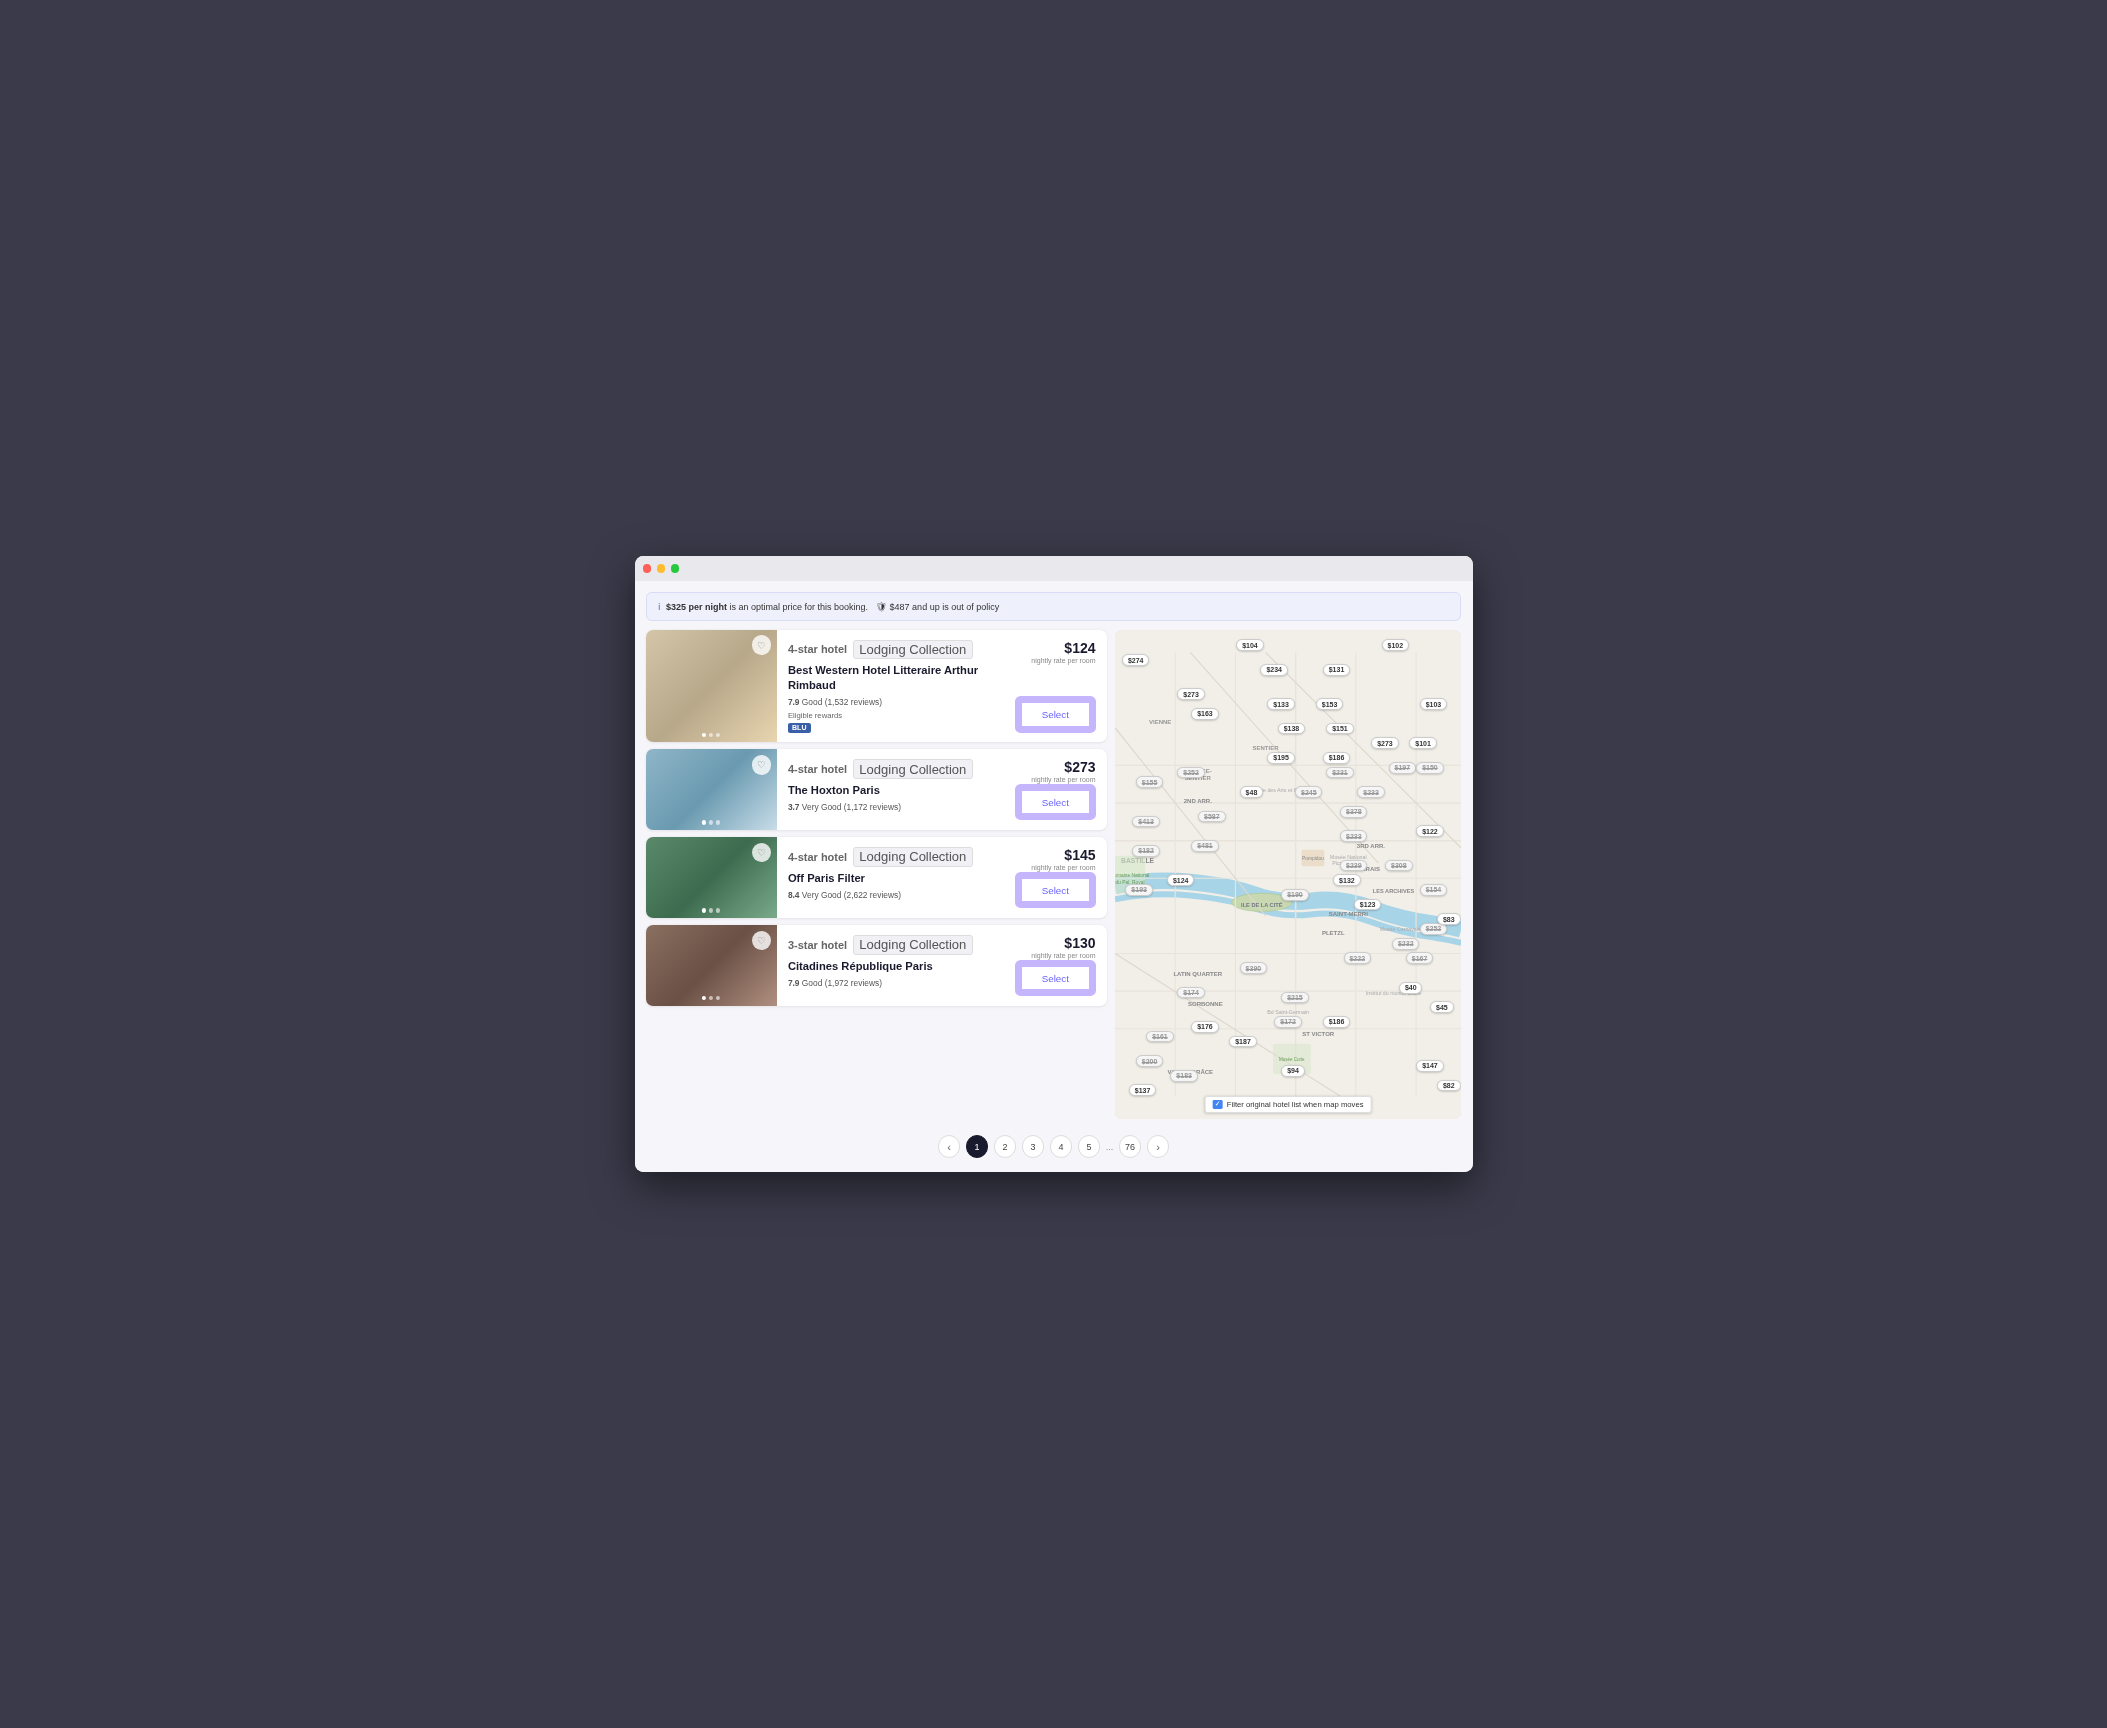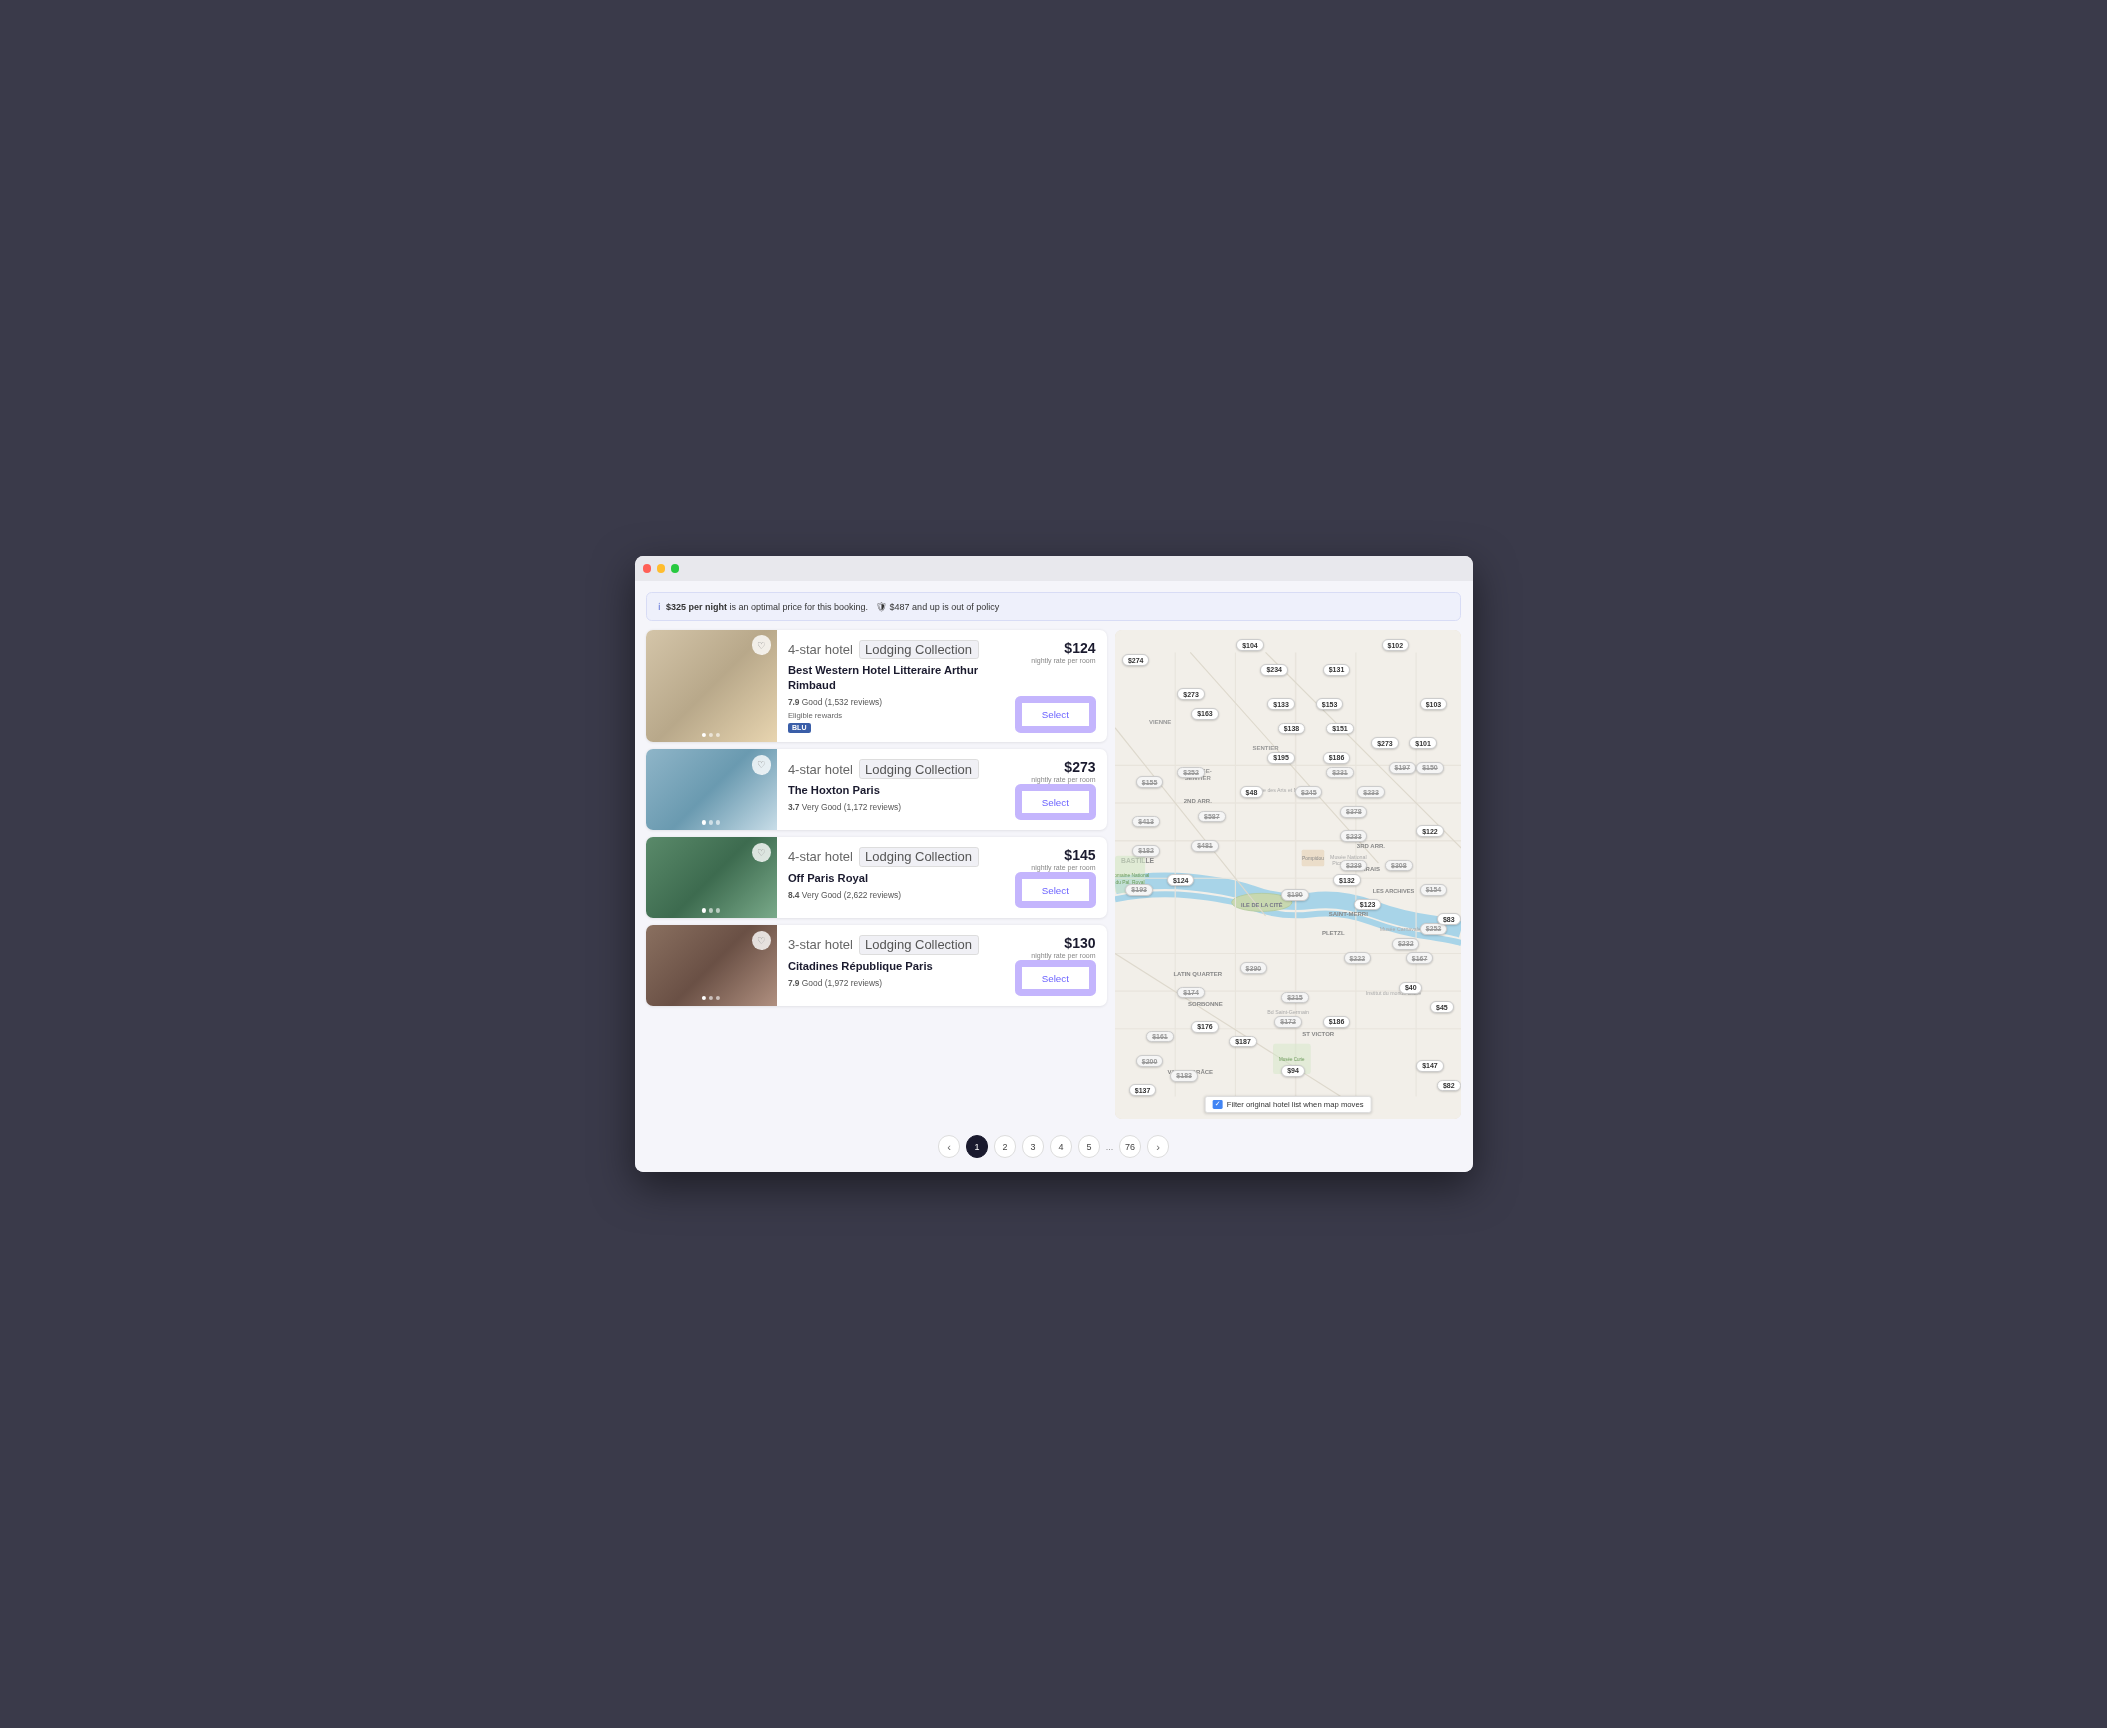--- a/index.html
+++ b/index.html
@@ -116,22 +116,23 @@
       display: flex;
       flex-direction: column;
       gap: 4.2px;
     }
     .hotel-meta {
       display: flex;
       align-items: center;
       gap: 5.6px;
     }
     .star-label {
-      font-size: 13px;
+      font-size: 11px;
       color: #666;
+      font-weight: bold;
     }
     .badge {
       background: #f0f0f5;
       border: 0.7px solid #ddd;
       border-radius: 2.8px;
       padding: 1.4px 5.6px;
       font-size: 13px;
       color: #555;
     }
     .hotel-name {
@@ -389,21 +390,21 @@
         <div class="image-dot active"></div>
         <div class="image-dot"></div>
         <div class="image-dot"></div>
       </div>
     </div>
     <div class="hotel-info">
       <div class="hotel-meta">
         <span class="star-label">4-star hotel</span>
         <span class="badge">Lodging Collection</span>
       </div>
-      <div class="hotel-name">Off Paris Royal</div>
+      <div class="hotel-name">Off Paris Filter</div>
       <div class="hotel-rating">
         <span class="score">8.4</span> Very Good (2,622 reviews)
       </div>
 
     </div>
     <div class="hotel-price-action">
       <div class="price-block">
         <div class="price">$145</div>
         <div class="price-label">nightly rate per room</div>
       </div>

